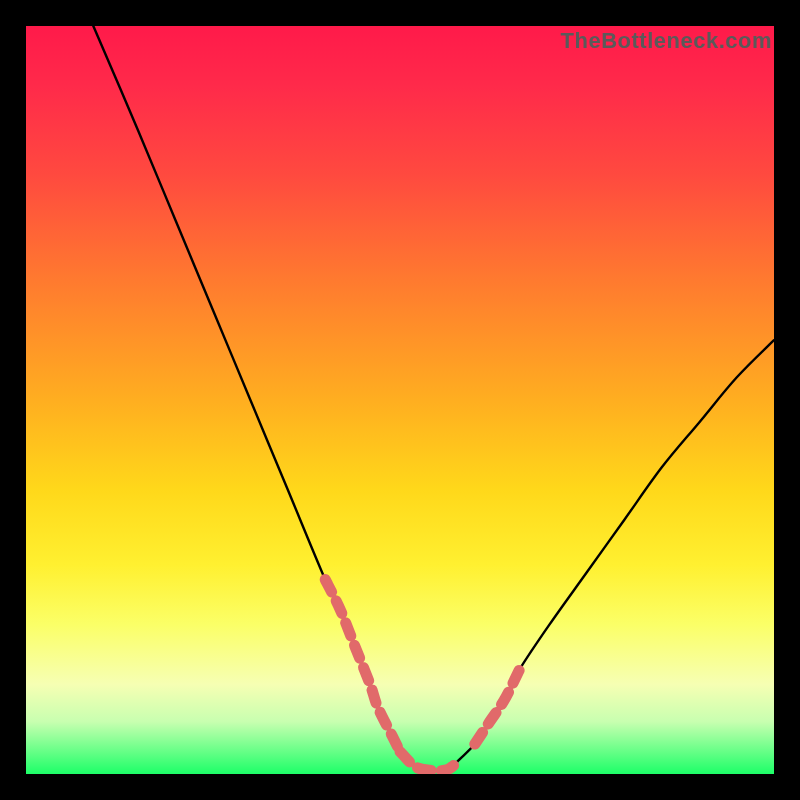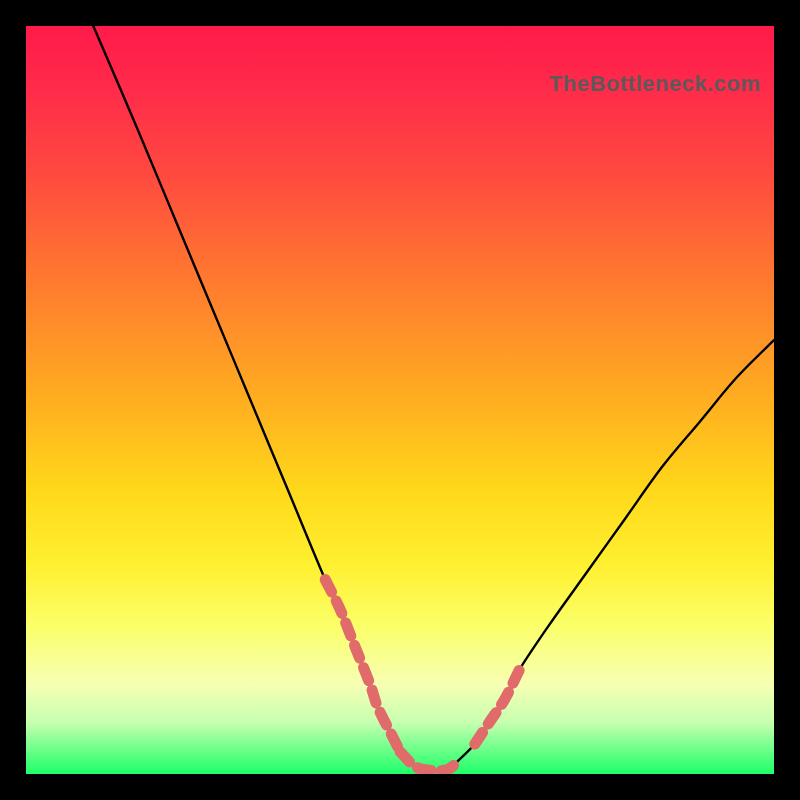--- a/index.html
+++ b/index.html
@@ -35,27 +35,26 @@
       #fbff67 80%,
       #f6ffb3 88%,
       #c8ffb0 93%,
       #1dff68 100%
     );
     overflow: hidden;
   }
   .watermark {
     position: absolute;
     top: 2px;
-    right: 13px;
+    right: 2px;
     color: #5a5a5a;
     font-size: 22px;
     font-weight: 600;
     letter-spacing: 0.5px;
     user-select: none;
-    margin-top: 43px;
   }
   svg.curve {
     position: absolute;
     left: 0;
     top: 0;
     width: 748px;
     height: 748px;
   }
 </style>
 </head>

